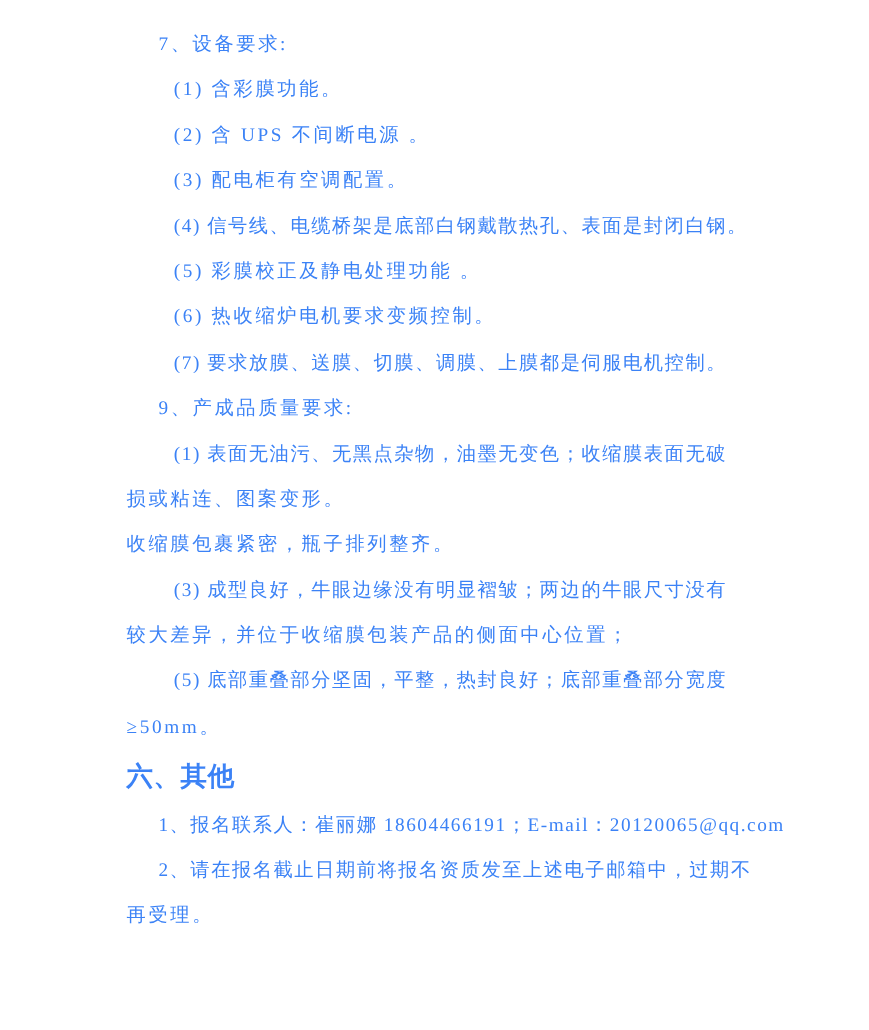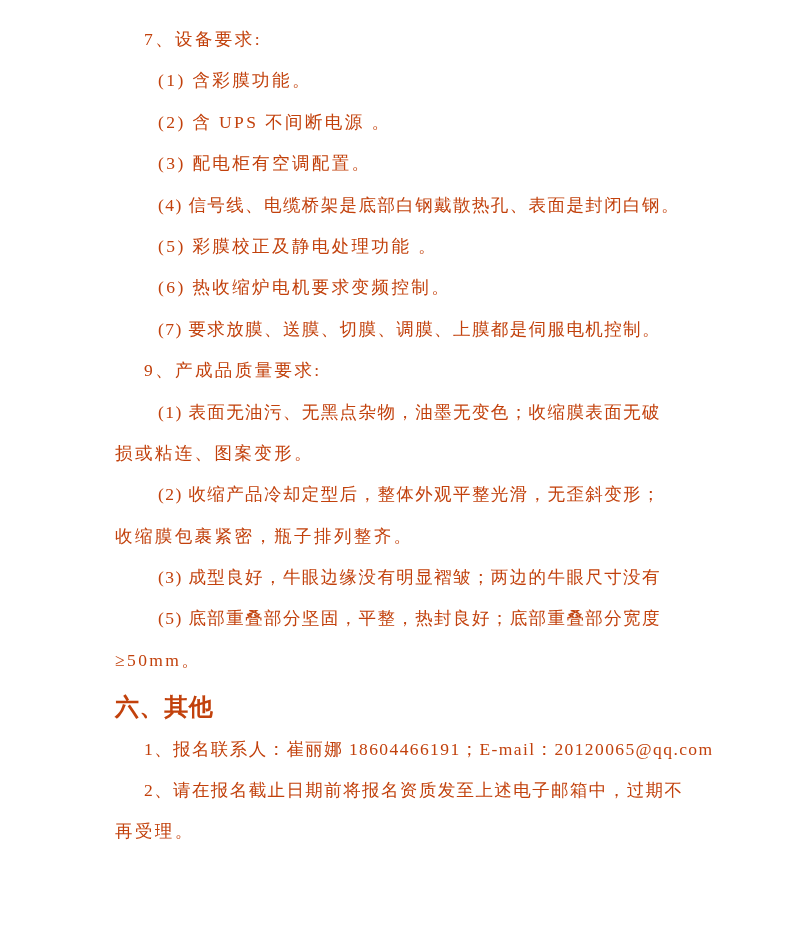--- a/index.html
+++ b/index.html
@@ -7,21 +7,21 @@
     padding: 0;
     background: #ffffff;
   }
   .page {
     position: relative;
     width: 790px;
     height: 936px;
     background: #ffffff;
     overflow: hidden;
     font-family: "Liberation Serif", "DejaVu Serif", serif;
-    color: #c2410c;
+    color: #3b82f6;
   }
   .doc {
     position: absolute;
     left: 115px;
     top: 19px;
     width: 577px;
   }
   .ln {
     height: 41.4px;
     line-height: 41.4px;
@@ -55,23 +55,23 @@
     <div class="ln n">(1) 含彩膜功能。</div>
     <div class="ln n">(2) 含 UPS 不间断电源 。</div>
     <div class="ln n">(3) 配电柜有空调配置。</div>
     <div class="ln n tight">(4) 信号线、电缆桥架是底部白钢戴散热孔、表面是封闭白钢。</div>
     <div class="ln n">(5) 彩膜校正及静电处理功能 。</div>
     <div class="ln n">(6) 热收缩炉电机要求变频控制。</div>
     <div class="ln n tight">(7) 要求放膜、送膜、切膜、调膜、上膜都是伺服电机控制。</div>
     <div class="ln m">9、产成品质量要求:</div>
     <div class="ln n tight">(1) 表面无油污、无黑点杂物，油墨无变色；收缩膜表面无破</div>
     <div class="ln c">损或粘连、图案变形。</div>
-    <div class="ln n tight">(2) 收缩产品冷却定型后，整体外观平整光滑，无歪斜变形；</div>
     <div class="ln c">收缩膜包裹紧密，瓶子排列整齐。</div>
     <div class="ln n tight">(3) 成型良好，牛眼边缘没有明显褶皱；两边的牛眼尺寸没有</div>
+    <div class="ln c">较大差异，并位于收缩膜包装产品的侧面中心位置；</div>
     <div class="ln n tight">(5) 底部重叠部分坚固，平整，热封良好；底部重叠部分宽度</div>
     <div class="ln c">≥50mm。</div>
     <div class="ln h">六、其他</div>
     <div class="ln m tight">1、报名联系人：崔丽娜 18604466191；E-mail：20120065@qq.com</div>
     <div class="ln m tight">2、请在报名截止日期前将报名资质发至上述电子邮箱中，过期不</div>
     <div class="ln c">再受理。</div>
   </div>
 </div>
 
 </body></html>

